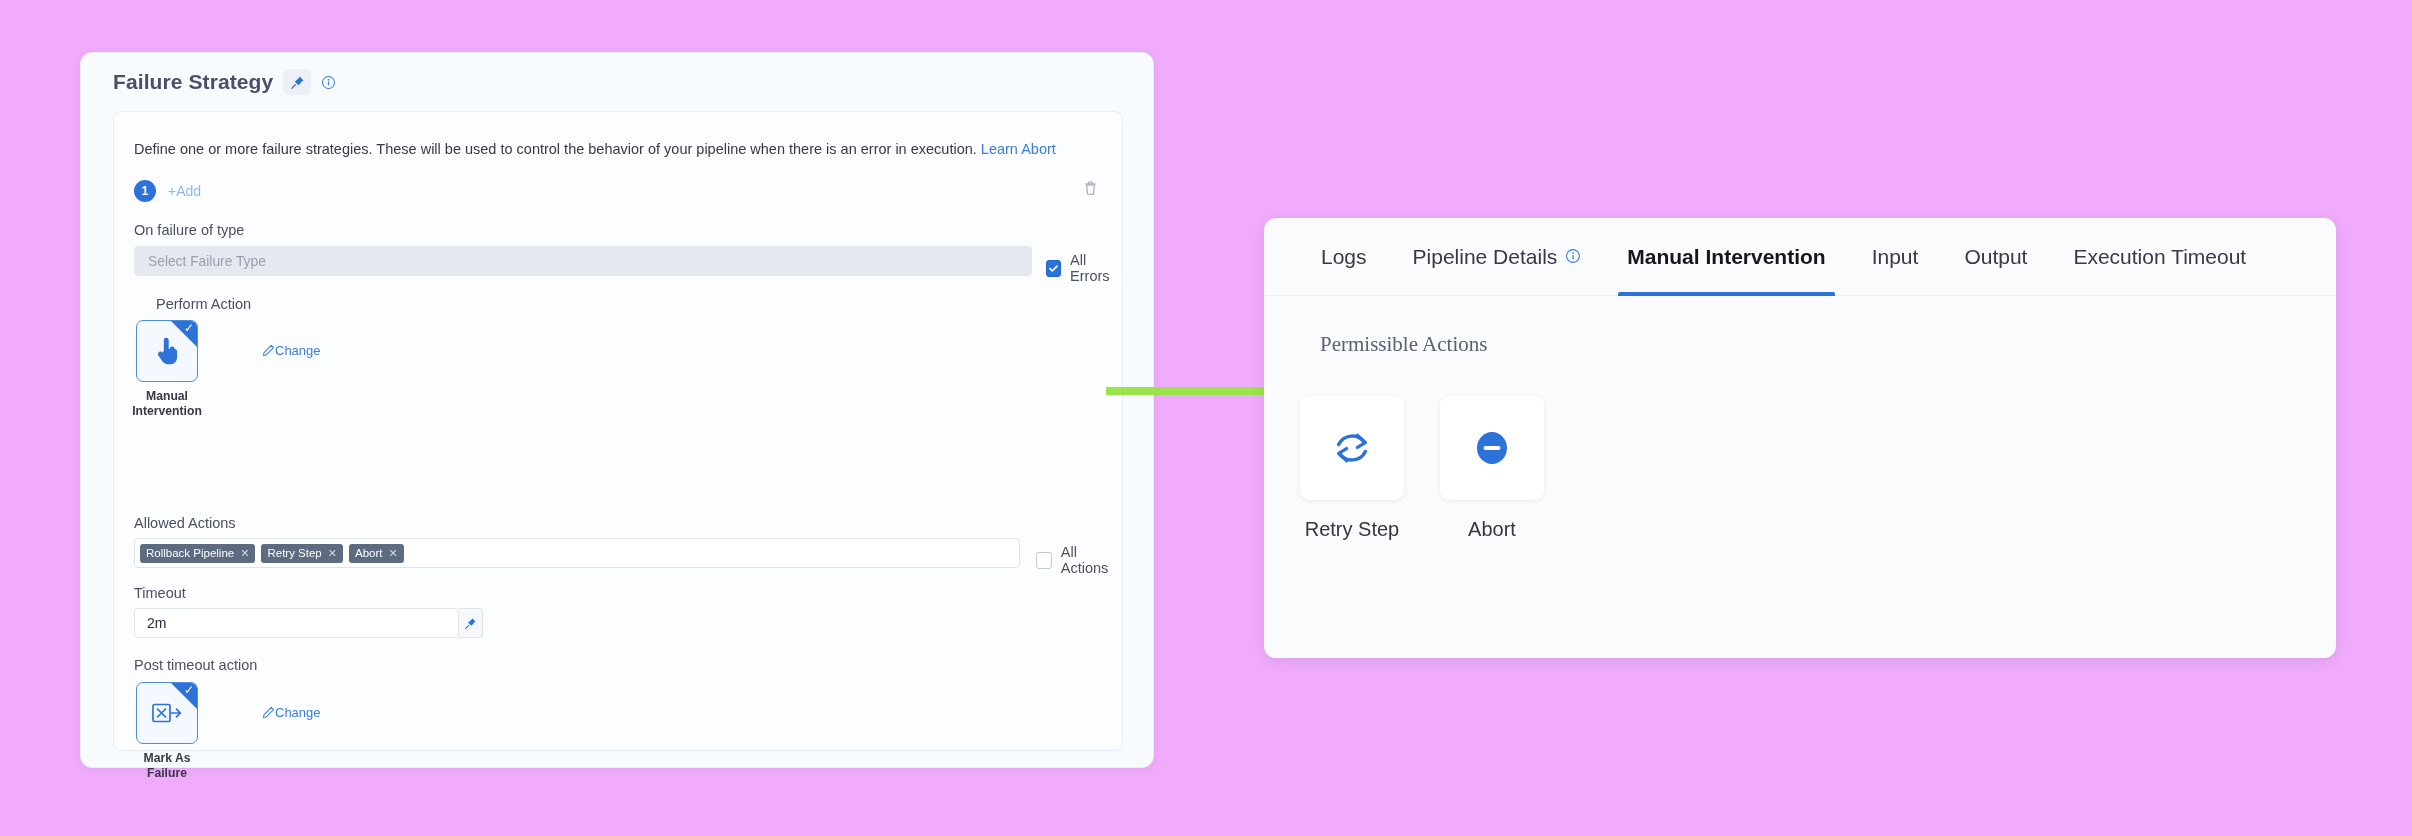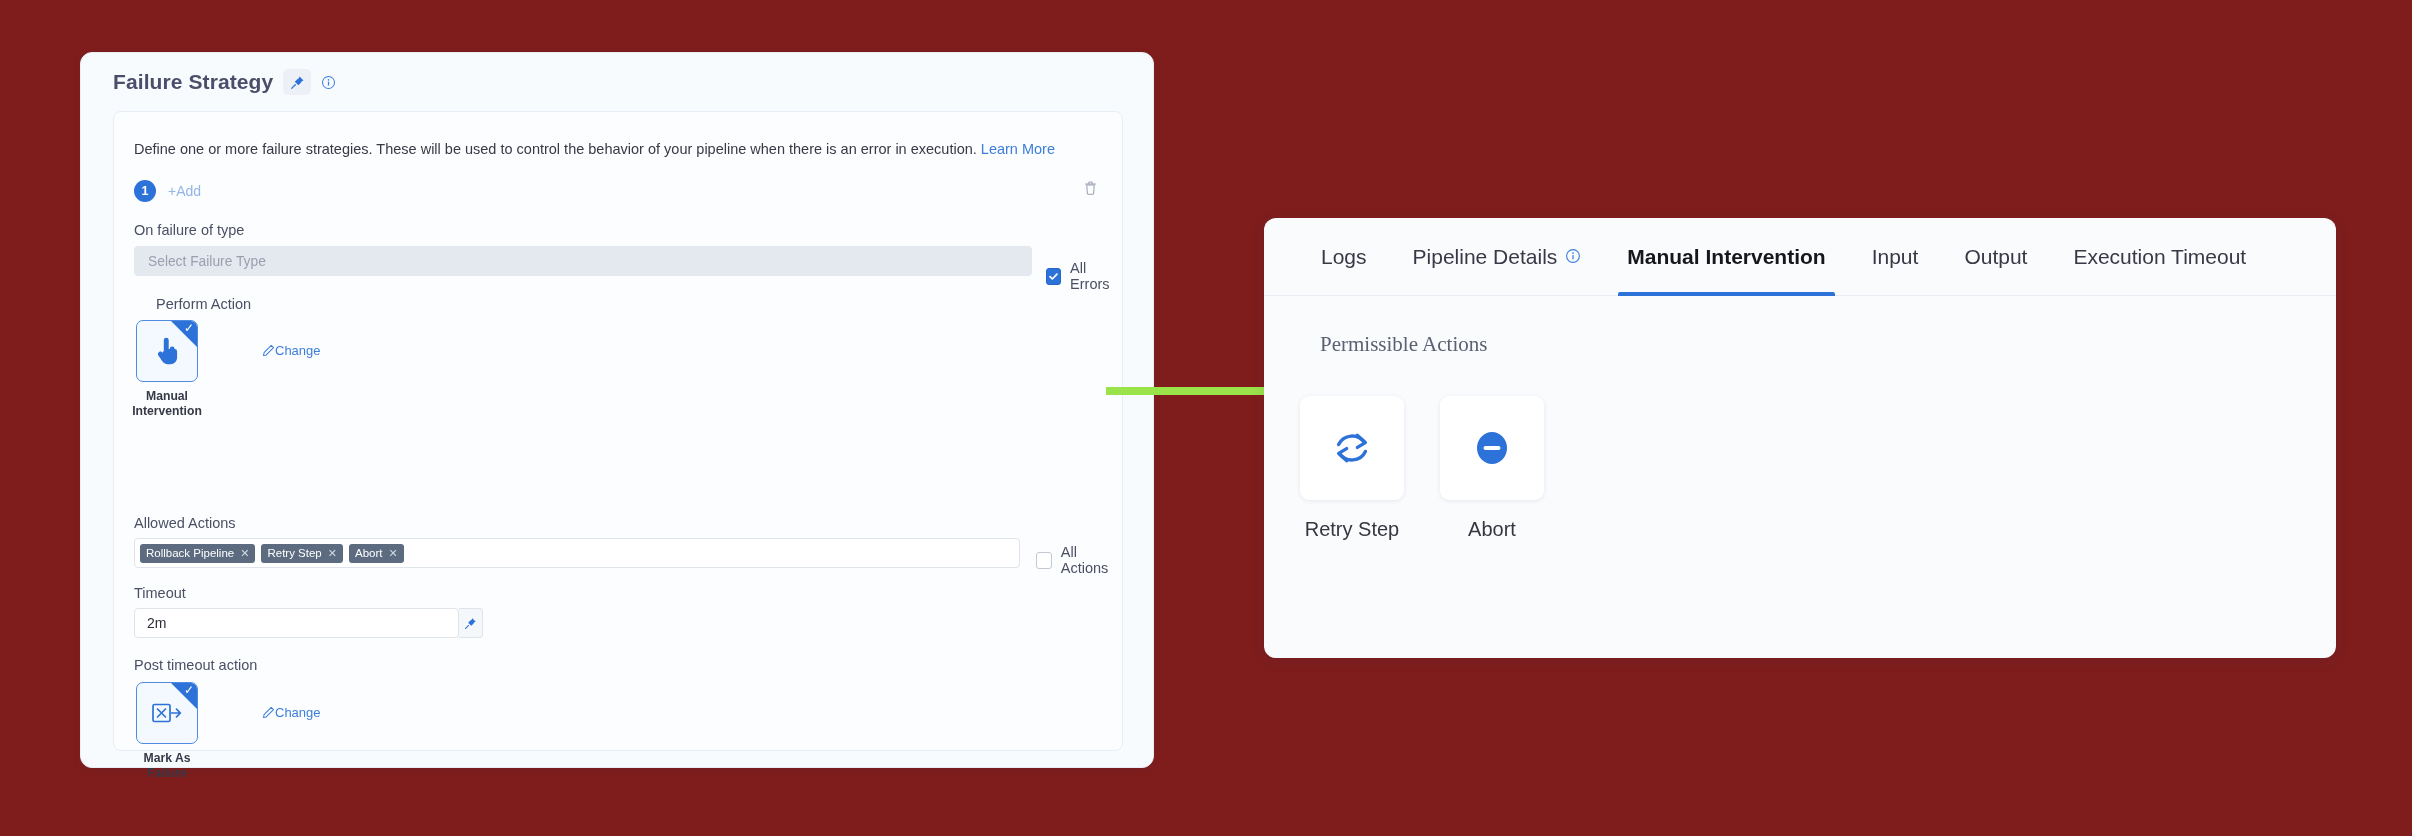--- a/index.html
+++ b/index.html
@@ -3,21 +3,21 @@
 <meta charset="utf-8">
 <style>
   * { box-sizing: border-box; }
   html, body {
     margin: 0; padding: 0;
     width: 2412px; height: 836px;
     background: #ffffff;
     font-family: "Liberation Sans", sans-serif;
     overflow: hidden;
   }
-  .stage { position: relative; width: 2412px; height: 836px; background: #7f1d1d; }
+  .stage { position: relative; width: 2412px; height: 836px; background: #f0abfc; }
 
   
   .left-card {
     position: absolute;
     left: 80px; top: 52px;
     width: 1074px; height: 716px;
     background: #f7fbfd;
     border: 1px solid #e8eef5;
     border-radius: 12px;
     box-shadow: 0 2px 10px rgba(40,60,90,.07);
@@ -214,41 +214,41 @@
           <circle cx="8" cy="5.1" r=".9" fill="#3d7ddc"></circle>
           <rect x="7.35" y="6.9" width="1.3" height="4.4" rx=".6" fill="#3d7ddc"></rect>
         </svg>
       </span>
     </div>
 
     <div class="lc-inner">
 
       <div class="desc">
         <span>Define one or more failure strategies. These will be used to control the behavior of your pipeline when there is an error in execution.</span>
-        <a href="#">Learn More</a>
+        <a href="#">Learn Abort</a>
       </div>
 
       <div class="row-add">
         <span class="badge-1">1</span>
         <span class="add-link">+Add</span>
       </div>
 
       <span class="trash-btn">
         <svg width="15" height="16" viewBox="0 0 16 17" fill="none">
           <path d="M2.6 4.2h10.8" stroke="#9aa0ae" stroke-width="1.1" stroke-linecap="round"></path>
           <path d="M6.2 4.2V2.9a.8.8 0 0 1 .8-.8h2a.8.8 0 0 1 .8.8v1.3" stroke="#9aa0ae" stroke-width="1.1"></path>
           <path d="M4 5.4h8l-.7 9a.9.9 0 0 1-.9.8H5.6a.9.9 0 0 1-.9-.8Z" stroke="#9aa0ae" stroke-width="1.1"></path>
         </svg>
       </span>
 
       <span class="fld-label" style="left:20px; top:110px;">On failure of type</span>
       <div class="sel-input" style="left:20px; top:134px; width:898px;">
         <span>Select Failure Type</span>
       </div>
-      <div class="cbx-row" style="left:932px; top:148px;">
+      <div class="cbx-row" style="left:932px; top:140px;">
         <span class="cbx checked">
           <svg width="11" height="11" viewBox="0 0 12 12">
               <path d="M2.2 6.2 4.7 8.7 9.8 3.4" stroke="#fff" stroke-width="1.8" fill="none" stroke-linecap="round" stroke-linejoin="round"></path>
             </svg>
         </span>
         <span class="cbx-lbl">All Errors</span>
       </div>
 
       <span class="fld-label" style="left:20px; top:184px;margin-left:22px;">Perform Action</span>
       <div class="tile-wrap" style="left:22px; top:208px;">

